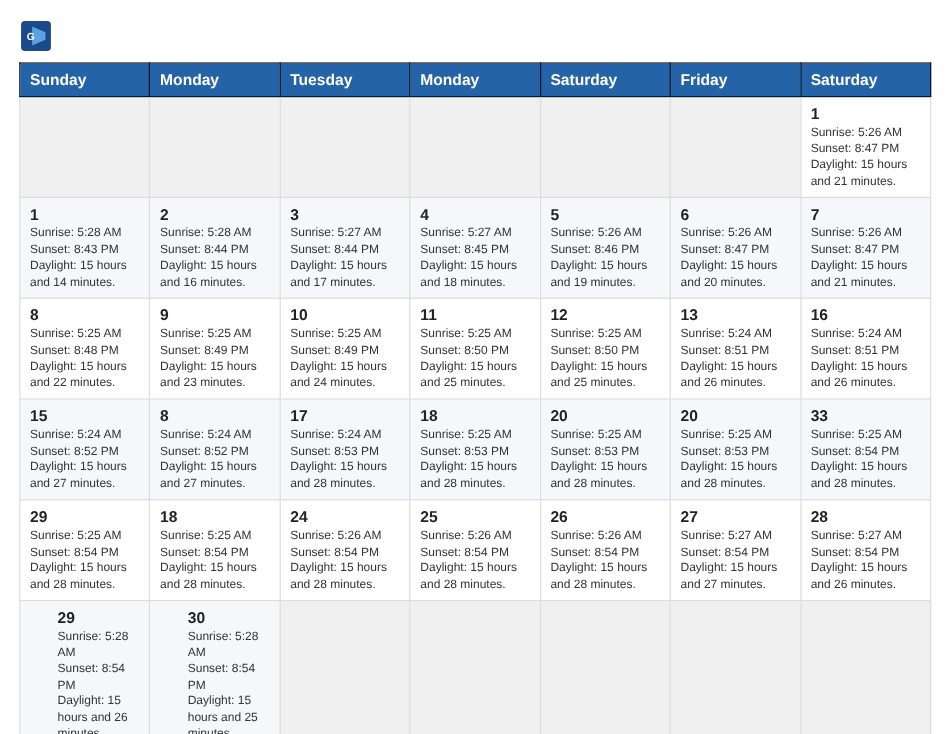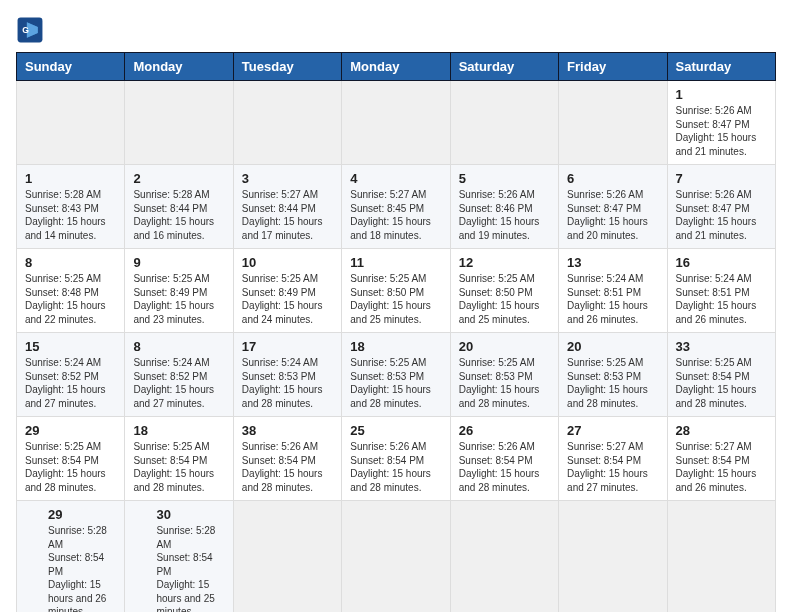--- a/index.html
+++ b/index.html
@@ -233,21 +233,21 @@
       <tr>
         <td>
           <span class="day-number">29</span>
           <div class="day-info">Sunrise: 5:25 AM<br>Sunset: 8:54 PM<br>Daylight: 15 hours and 28 minutes.</div>
         </td>
         <td>
           <span class="day-number">18</span>
           <div class="day-info">Sunrise: 5:25 AM<br>Sunset: 8:54 PM<br>Daylight: 15 hours and 28 minutes.</div>
         </td>
         <td>
-          <span class="day-number">38</span>
+          <span class="day-number">24</span>
           <div class="day-info">Sunrise: 5:26 AM<br>Sunset: 8:54 PM<br>Daylight: 15 hours and 28 minutes.</div>
         </td>
         <td>
           <span class="day-number">25</span>
           <div class="day-info">Sunrise: 5:26 AM<br>Sunset: 8:54 PM<br>Daylight: 15 hours and 28 minutes.</div>
         </td>
         <td>
           <span class="day-number">26</span>
           <div class="day-info">Sunrise: 5:26 AM<br>Sunset: 8:54 PM<br>Daylight: 15 hours and 28 minutes.</div>
         </td>

